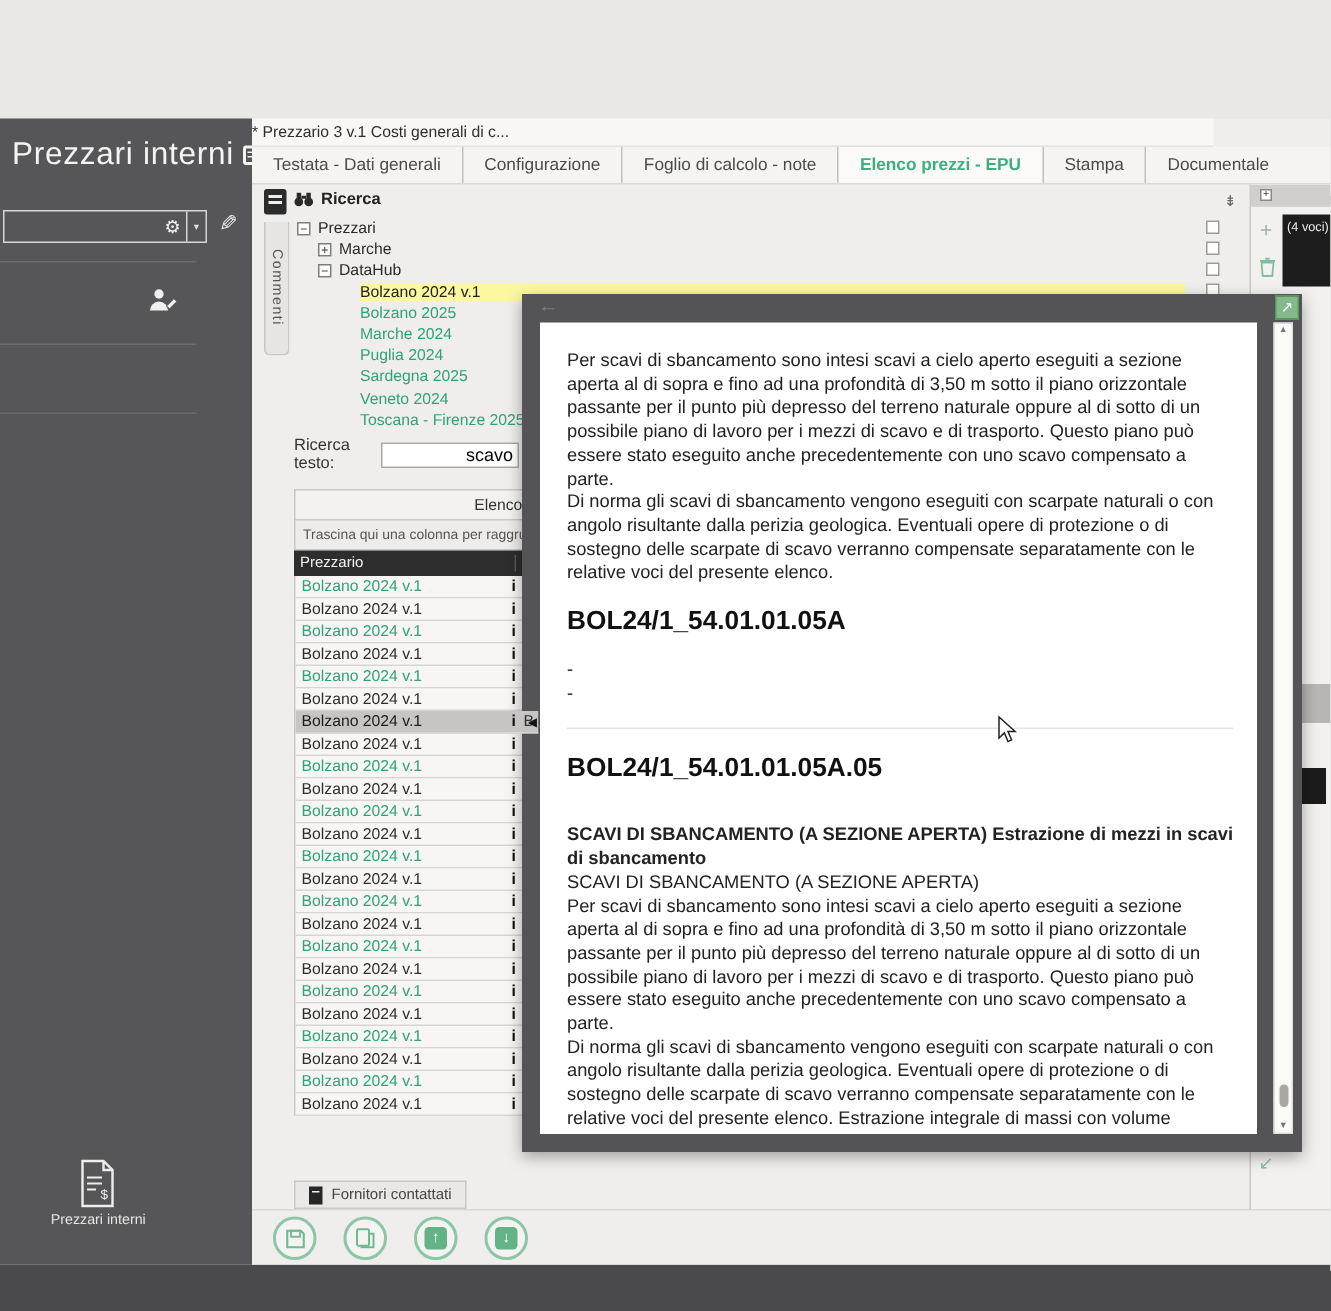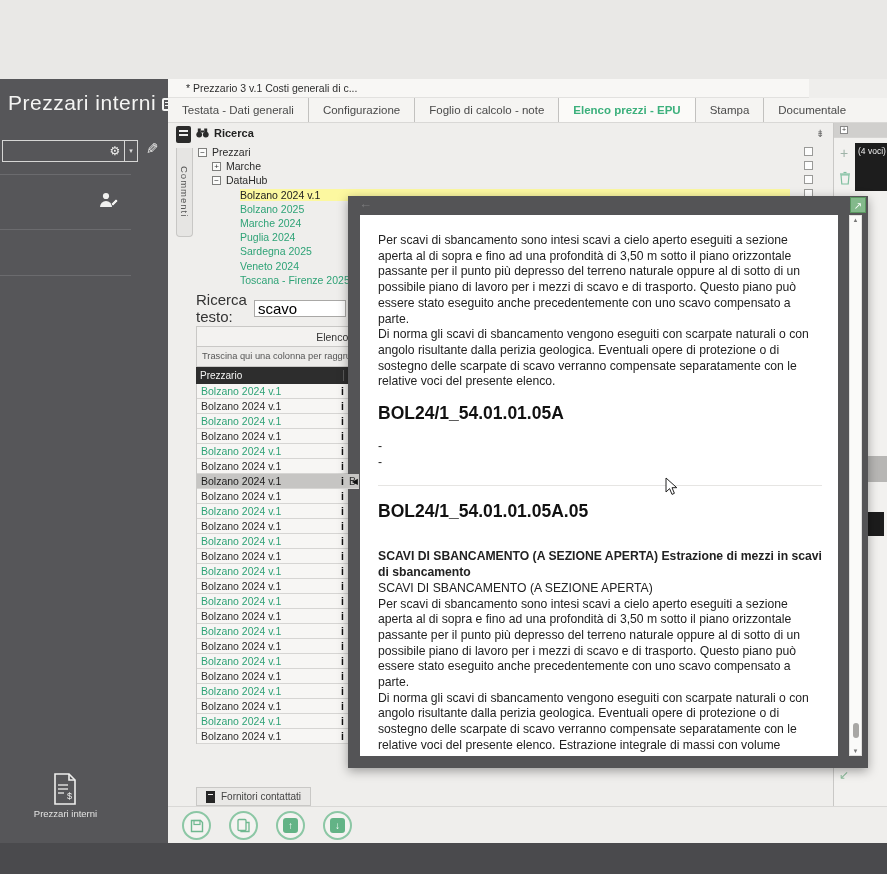--- a/index.html
+++ b/index.html
@@ -23,21 +23,21 @@
   .lp-line { position:absolute; left:0; width:131px; height:1px; background:#6b6b6e; }
   .lp-person { position:absolute; left:99px; top:113px; }
   .lp-doc { position:absolute; left:51px; top:693px; }
   .lp-doc-label { position:absolute; left:0px; top:729px; width:131px; text-align:center; color:#e3e3e2; font-size:9.5px; }
 
   
   .bottom-strip { position:absolute; left:0; top:843px; width:887px; height:31px; background:#4a4a4d; }
 
   
   .main { position:absolute; left:168px; top:79px; width:719px; height:764px; background:#efeeec; }
-  .win-title { position:absolute; left:0; top:0; width:641px; height:19px; background:#f8f7f5; border-bottom:1px solid #e2e1df; font-size:10.5px; color:#2e2e2e; line-height:19px; padding-left:18px; white-space:nowrap; overflow:hidden; }
+  .win-title { position:absolute; left:0; top:0; width:641px; height:19px; background:#f8f7f5; border-bottom:1px solid #e2e1df; font-size:10.5px; color:#2e2e2e; line-height:19px; padding-left:0; white-space:nowrap; overflow:hidden; }
   .tab-bar { position:absolute; left:0; top:19px; width:719px; height:25px; background:#f5f4f2; border-bottom:1px solid #d9d8d6; display:flex; align-items:stretch; }
   .tab { padding:0 14px; font-size:11.5px; color:#4a4a4a; display:flex; align-items:center; white-space:nowrap; background:#f5f4f2; }
   .tab + .tab { border-left:1px solid #c2c1bf; }
   .tab.active { color:#3cb07c; font-weight:bold; background:#fbfaf8; }
 
   
   .side-btn { position:absolute; left:8px; top:47px; width:15px; height:17px; background:#2b2b2b; border-radius:2px; }
   .side-btn::before { content:""; position:absolute; left:3px; top:4px; width:9px; height:1.5px; background:#efefef; box-shadow:0 4px 0 #efefef; }
   .commenti-tab { position:absolute; left:8px; top:69px; width:17px; height:89px; background:#e6e5e3; border:1px solid #c8c7c5; border-top:none; border-radius:0 0 4px 4px; display:flex; align-items:center; justify-content:center; }
   .commenti-tab span { writing-mode:vertical-rl; font-size:9.5px; color:#555; letter-spacing:1px; }
@@ -54,22 +54,22 @@
   .titem.lv1 { padding-left:16px; }
   .titem.lv2 { padding-left:30px; }
   .titem.leaf { padding-left:44px; }
   .titem.green .tlabel { color:#2fa377; }
   .titem.hl .tlabel { flex:1; background:#fcf8a0; color:#222; }
   .tree-checks { position:absolute; left:636px; top:68px; }
   .tree-checks .cb { width:9px; height:9px; border:1px solid #9a9a98; background:#fdfdfd; margin-bottom:5px; }
 
   
   .ricerca-testo { position:absolute; left:28px; top:212px; display:flex; align-items:center; }
-  .ricerca-testo label { font-size:15px; color:#333; width:58px; }
-  .ricerca-testo input { width:92px; height:17px; border:1px solid #a9a8a6; background:#fff; font-size:15px; padding:0 3px; font-family:"Liberation Sans",sans-serif; }
+  .ricerca-testo label { font-size:11px; color:#333; width:58px; }
+  .ricerca-testo input { width:92px; height:17px; border:1px solid #a9a8a6; background:#fff; font-size:12px; padding:0 3px; font-family:"Liberation Sans",sans-serif;text-align:right; }
 
   
   .table-panel { position:absolute; left:28px; top:247px; width:163px; }
   .tp-tab { height:20px; background:#f3f2f0; border:1px solid #c9c8c6; border-bottom:none; font-size:10.5px; color:#333; text-align:right; line-height:20px; padding-right:1px; white-space:nowrap; overflow:hidden; }
   .tp-group { height:21px; background:#edecea; border:1px solid #c9c8c6; font-size:9.3px; color:#555; line-height:19px; padding-left:5px; white-space:nowrap; overflow:hidden; }
   .tp-header { height:17px; background:#2d2d2d; color:#f5f5f4; font-size:10px; display:flex; align-items:center; position:relative; }
   .tp-header .c1 { padding-left:4px; flex:1; }
   .tp-header .c2 { border-left:1px solid #5a5a5a; padding-left:6px; width:16px; }
   .tp-rows { height:360px; overflow:hidden; border-left:1px solid #c9c8c6; }
   .trow { position:relative; display:flex; align-items:center; height:15px; background:#f7f6f4; border-bottom:1px solid #d6d5d3; font-size:10.5px; color:#2e2e2e; }

